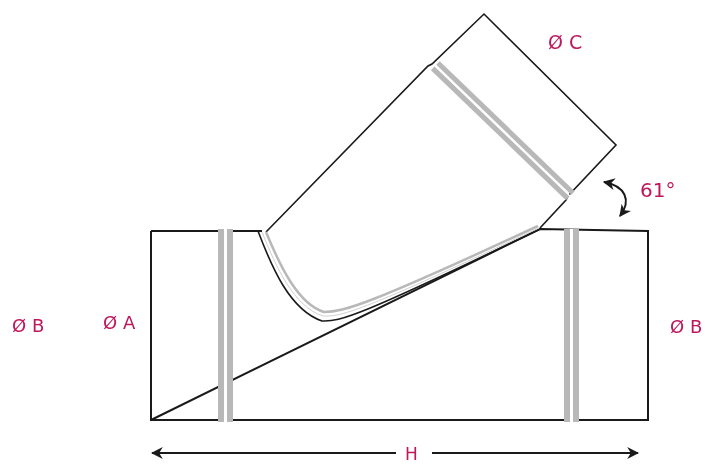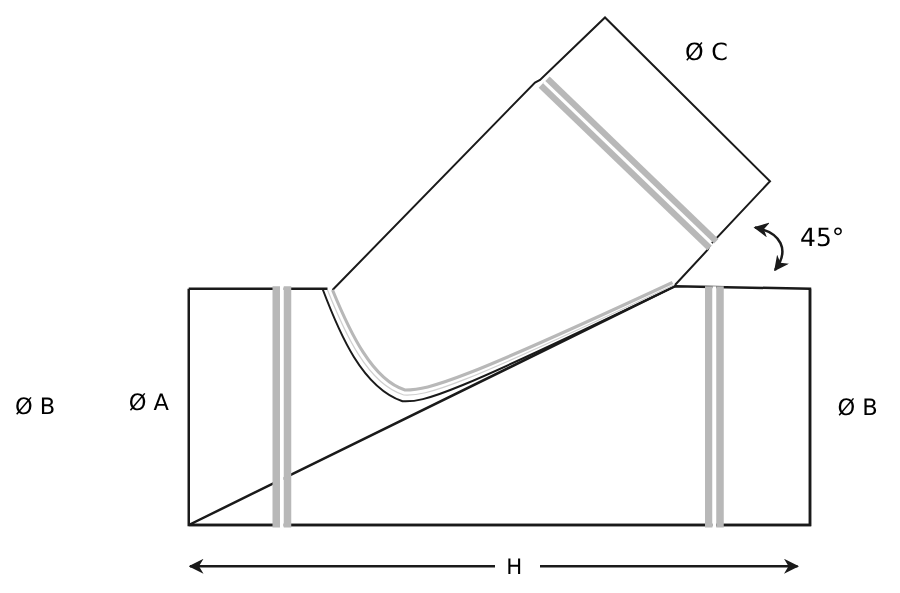--- a/index.html
+++ b/index.html
@@ -1,18 +1,18 @@
 <!DOCTYPE html>
 <html><head>
 <meta charset="utf-8">
 <style>
   html, body { margin: 0; padding: 0; background: #ffffff; }
   body { width: 720px; height: 474px; position: relative; overflow: hidden; font-family: "DejaVu Sans", sans-serif; }
   svg { position: absolute; left: 0; top: 0; }
-  .lbl { position: absolute; font-family: "DejaVu Sans", sans-serif; color: #000000; font-size: 18px; line-height: 1; white-space: nowrap; }
+  .lbl { position: absolute; font-family: "DejaVu Sans", sans-serif; color: #be185d; font-size: 18px; line-height: 1; white-space: nowrap; }
 </style>
 </head>
 <body>
 
 <svg width="720" height="474" viewBox="0 0 720 474">
   <defs>
     <marker id="ah" viewBox="0 0 10 10" refX="9" refY="5" markerWidth="6" markerHeight="6" orient="auto-start-reverse">
       <path d="M0,0 L10,5 L0,10 L3,5 z" fill="#1a1a1a"></path>
     </marker>
   </defs>
@@ -50,17 +50,17 @@
     <path d="M604,182 C625,186 632,200 620,216" fill="none" stroke="#1a1a1a" stroke-width="2" marker-start="url(#ah)" marker-end="url(#ah)"></path>
   </g>
 
   <g>
     <line x1="152" y1="453" x2="396" y2="453" stroke="#1a1a1a" stroke-width="2" marker-start="url(#ah)"></line>
     <line x1="432" y1="453" x2="638" y2="453" stroke="#1a1a1a" stroke-width="2" marker-end="url(#ah)"></line>
   </g>
 </svg>
 
 <span class="lbl" style="left:548px; top:33px; font-size:19px;">Ø C</span>
-<span class="lbl" style="left:640px; top:180px; font-size:20px;">45°</span>
+<span class="lbl" style="left:640px; top:180px; font-size:20px;">61°</span>
 <span class="lbl" style="left:12px; top:317px;">Ø B</span>
 <span class="lbl" style="left:103px; top:314px;">Ø A</span>
 <span class="lbl" style="left:670px; top:318px;">Ø B</span>
 <span class="lbl" style="left:405px; top:446px; font-size:17px;">H</span>
 
 </body></html>

